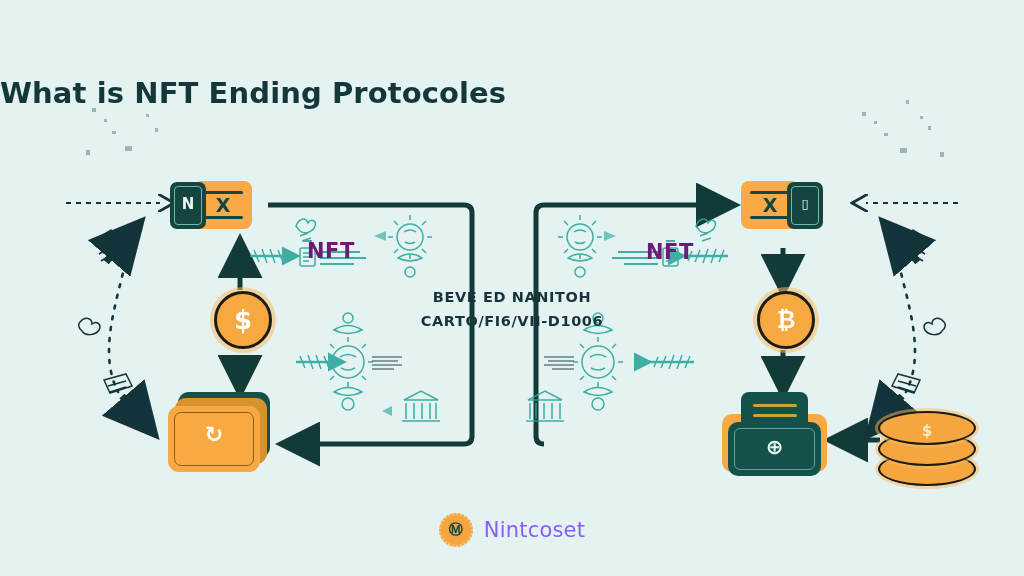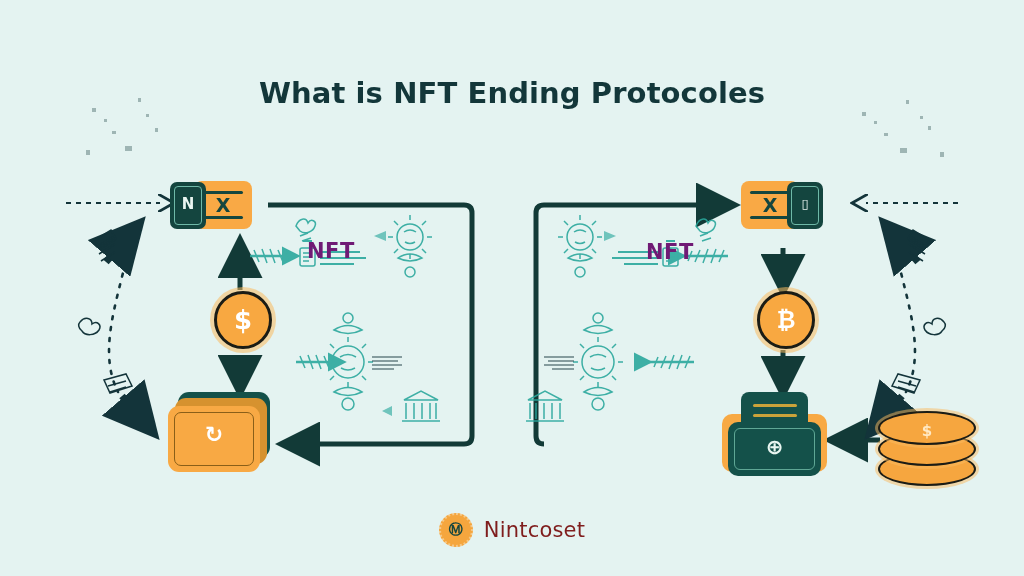--- a/index.html
+++ b/index.html
@@ -7,21 +7,20 @@
     width:1024px;height:576px;overflow:hidden;
     background:#e4f3f1;
     font-family:"Liberation Sans", sans-serif;
     position:relative;
   }
   #stage{position:absolute;inset:0;}
 
   
   .title{
     position:absolute;left:0;right:0;top:76px;
-    text-align:center;
     font-size:29px;font-weight:700;letter-spacing:.1px;
     color:#13373a;
     font-family:"DejaVu Sans", sans-serif;
   }
 
   
   .caption{
     position:absolute;left:0;right:0;top:289px;
     text-align:center;color:#123;
     font-family:"DejaVu Sans", sans-serif;
@@ -168,21 +167,21 @@
     display:flex;align-items:center;justify-content:center;gap:11px;
   }
   .brand .mark{
     width:30px;height:30px;border-radius:50%;
     background:#f5a63e;border:2px dotted #f6c98a;
     display:flex;align-items:center;justify-content:center;
     color:#14453f;font-weight:700;font-size:14px;
     font-family:"DejaVu Sans",sans-serif;
   }
   .brand .name{
-    font-size:21px;color:#7f1d1d;letter-spacing:.2px;
+    font-size:21px;color:#8b5cf6;letter-spacing:.2px;
     font-family:"DejaVu Sans",sans-serif;
   }
 </style>
 </head>
 <body>
 
 <div id="stage">
 
   <svg class="layer" viewBox="0 0 1024 576">
     <g fill="#4a6b6b" opacity=".45">
@@ -427,19 +426,23 @@
     <div class="disc d3"></div>
     <div class="disc d2"></div>
     <div class="disc d1">
       <div class="dollar">$</div>
     </div>
   </div>
 
   <div class="nft-label" id="nft-left">NFT</div>
   <div class="nft-label" id="nft-right">NFT</div>
 
+  <div class="caption">
+    <div class="l1">BEVE ED NANITOH</div>
+    <div class="l2">CARTO/FI6/VII-D1006</div>
+  </div>
 
   <div class="brand">
     <div class="mark">Ⓜ</div>
     <div class="name">Nintcoset</div>
   </div>
 
 </div>
 
 </body></html>

